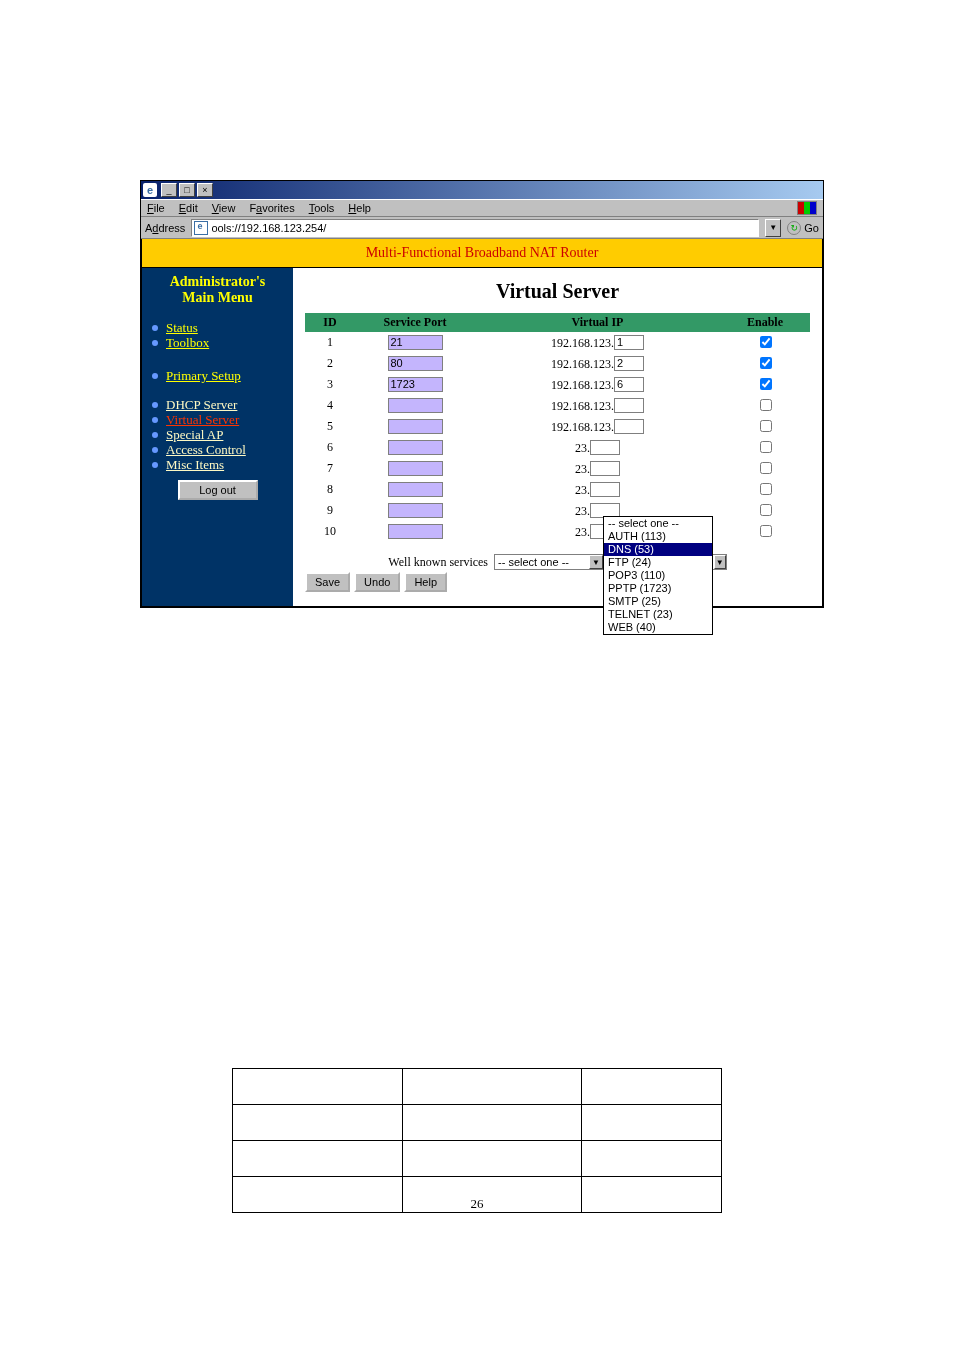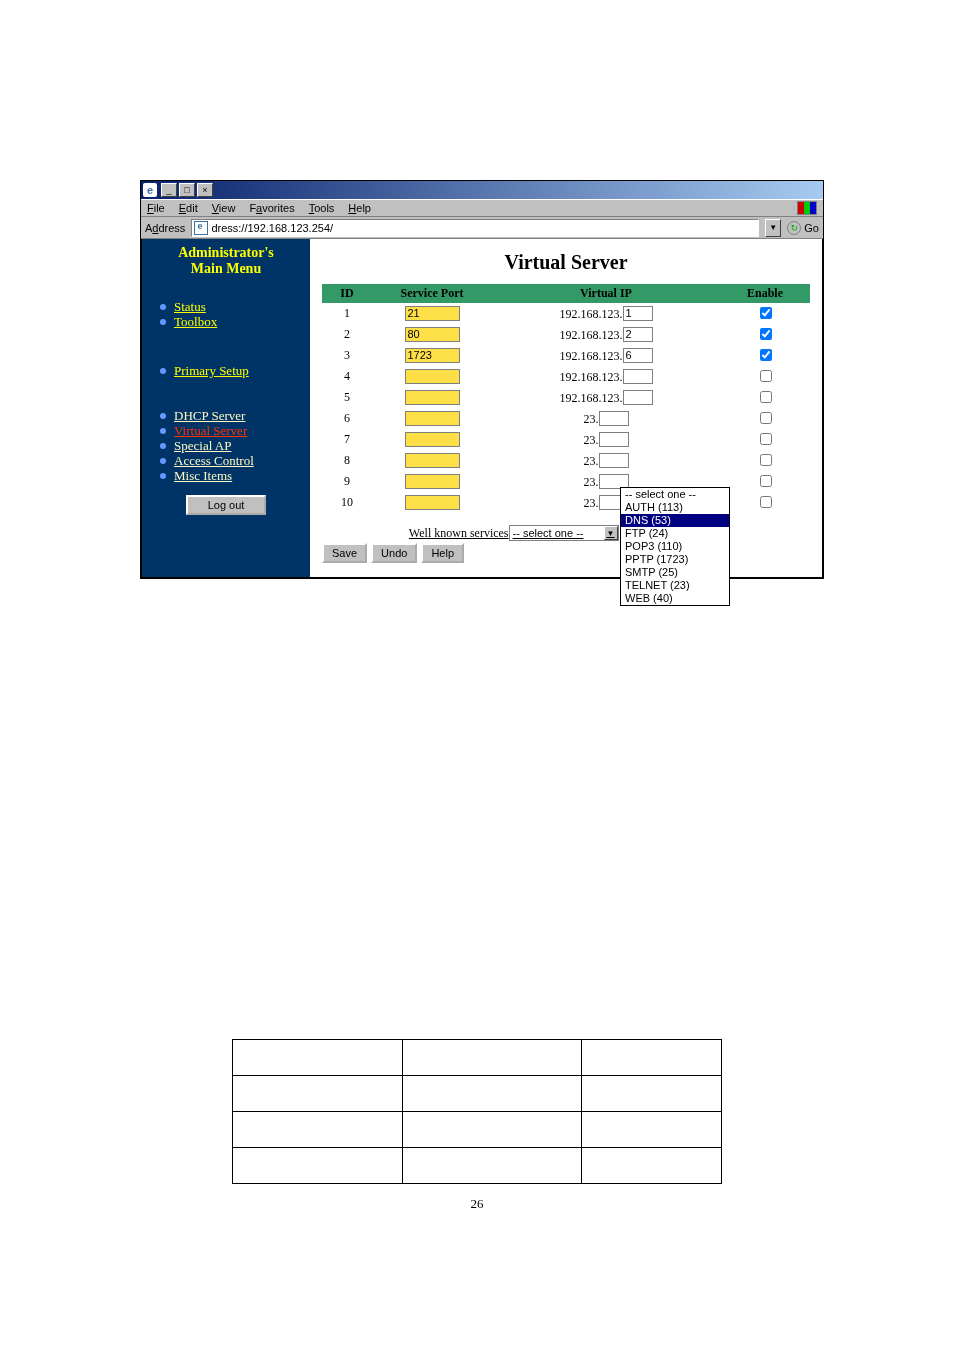--- a/index.html
+++ b/index.html
@@ -70,29 +70,29 @@
   .go-link{color:#000;display:flex;align-items:center;gap:3px;}
   .go-link .go-icon{width:14px;height:14px;border:1px solid #808080;border-radius:50%;
     display:flex;align-items:center;justify-content:center;font-size:9px;color:#0a0;}
   .banner{
     background:#ffcc00;color:#cc0000;text-align:center;
     font-family:"Times New Roman",serif;font-size:14px;
     padding:6px 0;border:1px solid #000;border-top:none;
   }
   .content-row{display:flex;border-left:1px solid #000;border-right:1px solid #000;border-bottom:1px solid #000;}
   .sidebar{
-    width:168px;background:#003366;color:#fff;
+    width:151px;background:#003366;color:#fff;
     font-family:"Times New Roman",serif;font-size:13px;
     padding-bottom:20px;
   }
   .sidebar-title{
     color:#ffff00;font-weight:bold;text-align:center;
     padding:6px 2px 10px 2px;font-size:14px;
   }
-  .sidebar ul{list-style:none;margin:12px;padding:0;}
+  .sidebar ul{list-style:none;margin:4px;padding:0;}
   .sidebar li{display:flex;align-items:center;padding:0 6px;line-height:15px;}
   .sidebar li .bullet{width:6px;height:6px;background:#6699ff;border-radius:50%;margin-right:8px;flex-shrink:0;}
   .sidebar li a{color:#ffff00;text-decoration:underline;}
   .sidebar li.sub a{color:#fef9c3;}
   .sidebar li.active a{color:#ff3300;}
   .sidebar .spacer{height:10px;}
   .logout-btn{
     margin:8px auto 0 auto;display:block;width:80px;height:20px;
     background:#c0c0c0;border:2px outset #fff;font-size:11px;
     font-family:"MS Sans Serif",sans-serif;
@@ -103,32 +103,32 @@
   }
   .main-title{
     font-weight:bold;font-size:20px;text-align:center;margin:6px 0 10px 0;color:#000;
   }
   table.vs{width:100%;border-collapse:collapse;font-size:12px;}
   table.vs th{
     background:#339966;color:#000;font-weight:bold;
     padding:2px 4px;border:0;
   }
   table.vs td{text-align:center;padding:1px 4px;}
-  .port-input{width:55px;height:15px;font-size:11px;border:1px solid #7f7f7f;background:#fde047;}
+  .port-input{width:55px;height:15px;font-size:11px;border:1px solid #7f7f7f;background:#c4b5fd;}
   .ip-input{width:30px;height:15px;font-size:11px;border:1px solid #7f7f7f;background:#fff;}
   .chk{width:12px;height:12px;}
   .ip-cell{white-space:nowrap;}
   .dropdown-open{
     position:absolute;left:310px;top:248px;width:110px;background:#fff;
     border:1px solid #000;font-family:"MS Sans Serif",sans-serif;font-size:11px;
     z-index:10;
   }
   .dropdown-open div{padding:0 4px;line-height:13px;white-space:nowrap;}
   .dropdown-open .sel{background:#000080;color:#fff;}
-  .wks-row{margin-top:10px;font-size:12px;display:flex;align-items:center;justify-content:center;text-decoration:underline;}
+  .wks-row{margin-top:10px;font-size:12px;display:flex;align-items:center;gap:6px;justify-content:center;}
   .wks-select{
     width:110px;height:16px;border:1px solid #7f7f7f;background:#fff;
     display:inline-flex;align-items:center;justify-content:space-between;
     font-family:"MS Sans Serif",sans-serif;font-size:11px;padding-left:3px;
   }
   .wks-select .dd{width:14px;height:14px;background:#c0c0c0;border:1px solid #fff;
     border-right-color:#404040;border-bottom-color:#404040;
     display:flex;align-items:center;justify-content:center;font-size:8px;}
   .btn{
     background:#c0c0c0;border:2px outset #fff;height:20px;
@@ -176,29 +176,30 @@
       <span>F<u>a</u>vorites</span>
       <span><u>T</u>ools</span>
       <span><u>H</u>elp</span>
       <span class="flag"></span>
     </div>
 
     <div class="addrbar">
       <span class="addr-label">A<u>d</u>dress</span>
       <div class="addr-input">
         <span class="page-icon"></span>
-        <span>dress://192.168.123.254/</span>
+        <span>ools://192.168.123.254/</span>
       </div>
       <div class="addr-dd">▼</div>
       <span class="go-link">
         <span class="go-icon">↻</span>
         <span>Go</span>
       </span>
     </div>
 
+    <div class="banner">Multi-Functional Broadband NAT Router</div>
 
     <div class="content-row">
 
       <div class="sidebar">
         <div class="sidebar-title">
           <span>Administrator's</span><br><span>Main Menu</span>
         </div>
         <ul>
           <li>
               <span class="bullet"></span>

